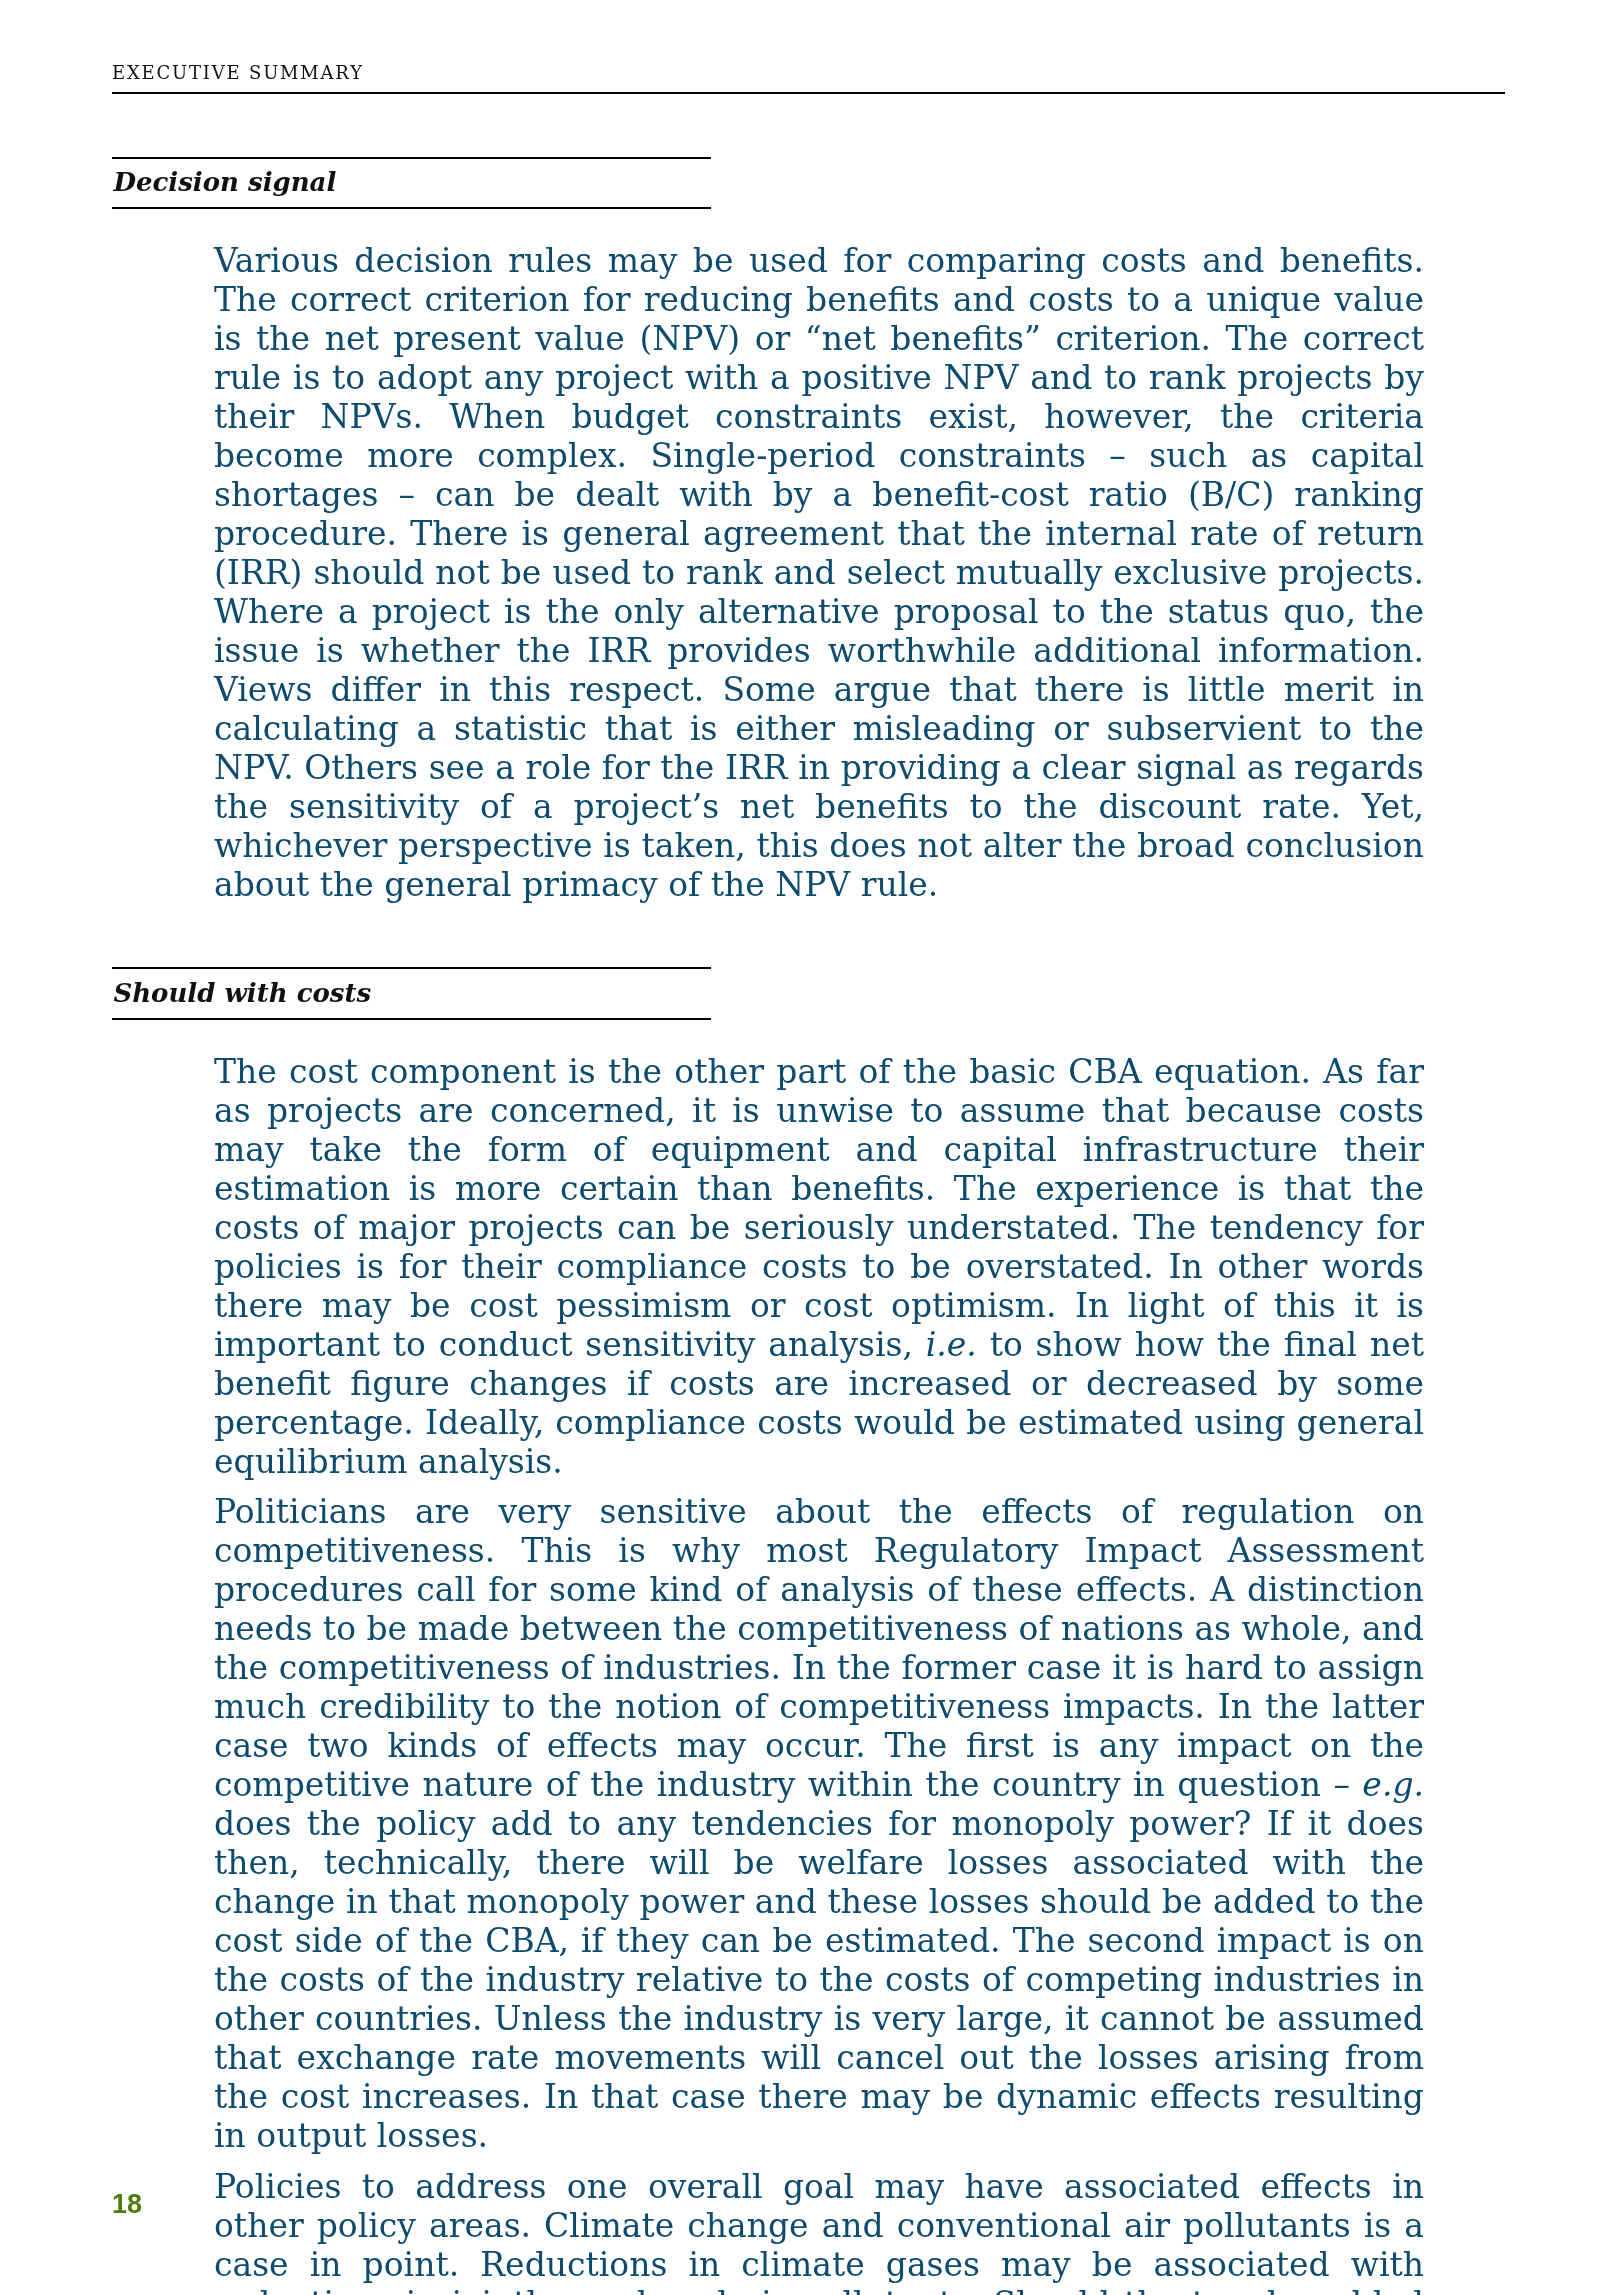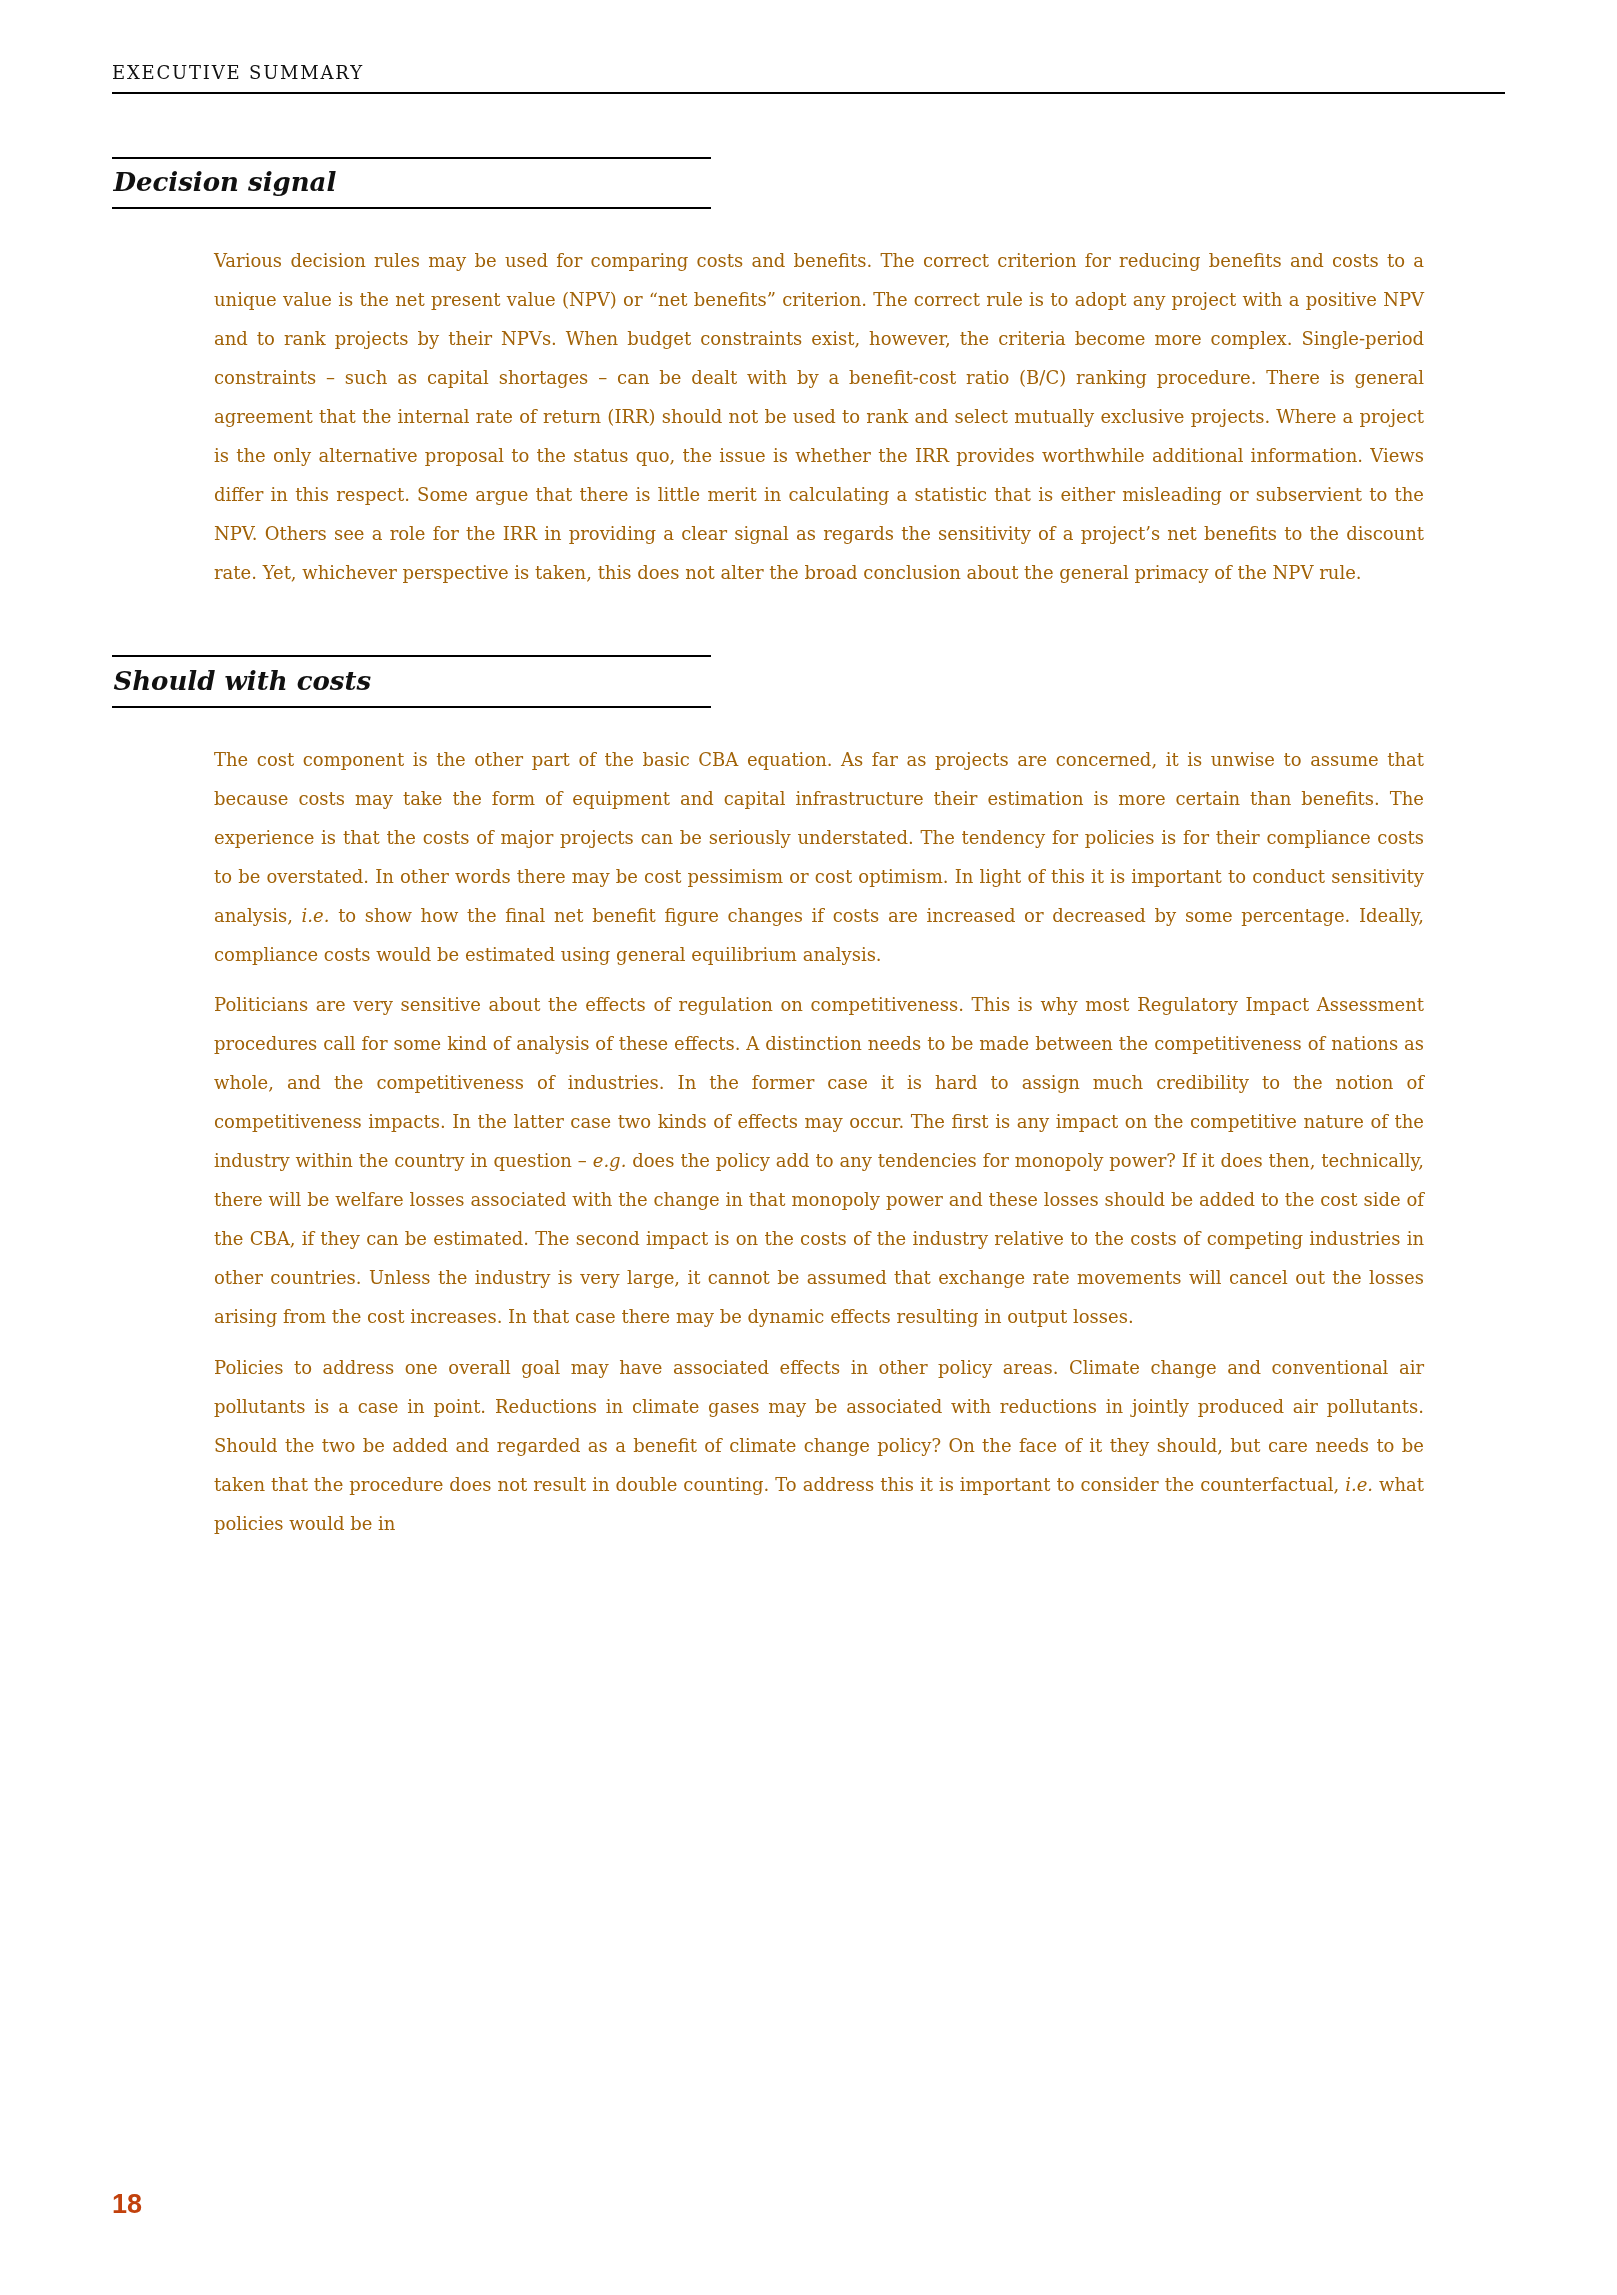--- a/index.html
+++ b/index.html
@@ -38,40 +38,40 @@
     font-style: italic;
     font-weight: 600;
     color: #111111;
   }
   .paragraphs {
     margin: 32px 0 0 102px;
     width: 1210px;
   }
   p.body-para {
     margin: 0 0 11.5px 0;
-    font-size: 18px;
+    font-size: 33px;
     line-height: 39px;
     text-align: justify;
-    color: #a16207;
+    color: #0c4a6e;
   }
   .it { font-style: italic; }
   .footer {
     position: absolute;
     left: 112px;
     right: 112px;
     bottom: 75px;
     display: flex;
     justify-content: space-between;
     align-items: baseline;
   }
   .page-number {
     font-family: "Liberation Sans", sans-serif;
     font-weight: bold;
     font-size: 27px;
-    color: #c2410c;
+    color: #4d7c0f;
   }
   .footer-text {
     font-size: 15.5px;
     letter-spacing: 0.2px;
     color: #111111;
   }
 </style>
 </head>
 <body>
 

